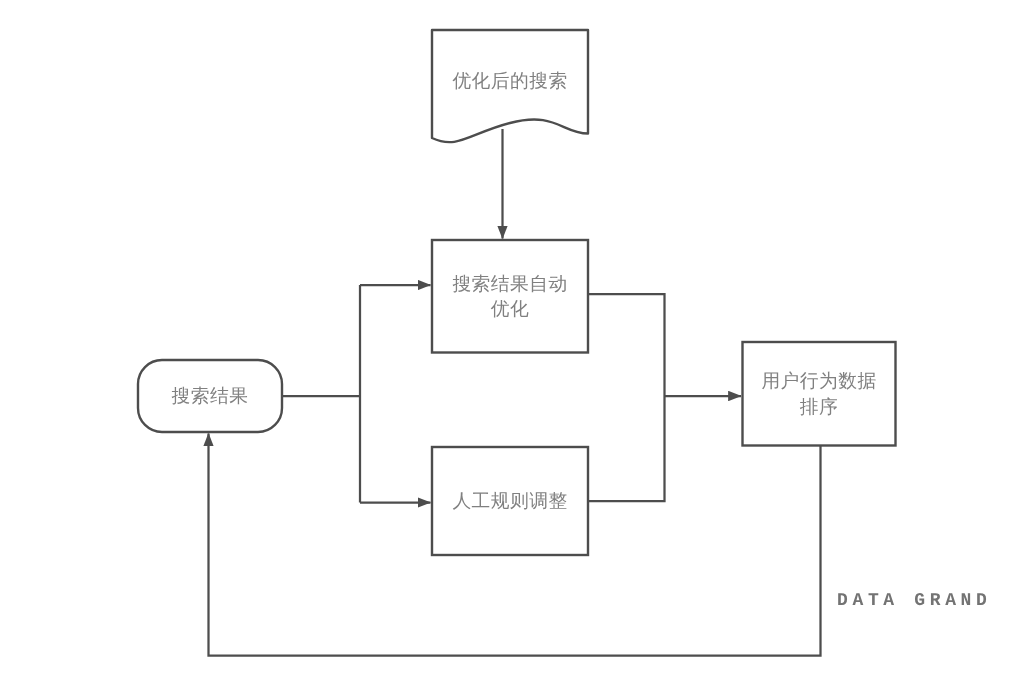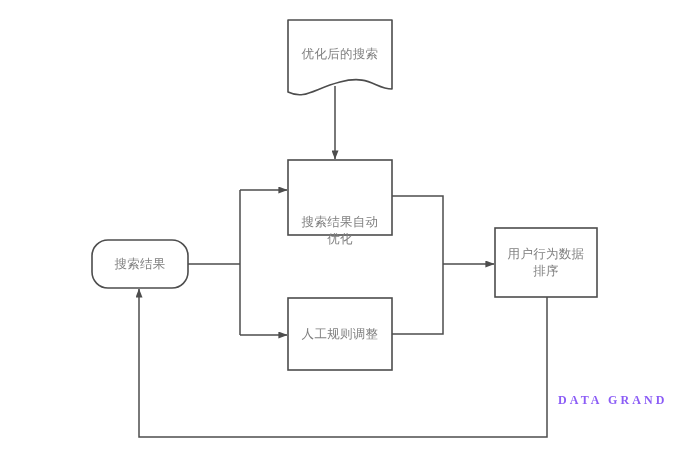--- a/index.html
+++ b/index.html
@@ -39,21 +39,21 @@
     letter-spacing: 0.3px;
     white-space: pre-line;
     pointer-events: none;
   }
   
   #label-user-behavior-data {
     left: 288px; top: 26px; width: 104px; height: 56px;
   }
   
   #label-auto-optimize {
-    left: 288px; top: 160px; width: 104px; height: 75px; margin-top: 33px;
+    left: 288px; top: 160px; width: 104px; height: 75px;
   }
   
   #label-manual-rules {
     left: 288px; top: 298px; width: 104px; height: 72px;
   }
   
   #label-search-results {
     left: 92px; top: 240px; width: 96px; height: 48px;
   }
   
@@ -71,26 +71,26 @@
   #brand-logo-cn {
     font-family: "DejaVu Sans", "Liberation Sans", sans-serif;
     font-weight: bold;
     font-size: 26px;
     letter-spacing: 0px;
     line-height: 30px;
     color: #1a6fd4;
     white-space: nowrap;
   }
   #brand-logo-en {
-    font-family: Liberation Serif, serif;
+    font-family: Liberation Mono, monospace;
     font-weight: bold;
     font-size: 12px;
     letter-spacing: 3.1px;
     line-height: 15px;
-    color: #8b5cf6;
+    color: #737373;
     margin-top: 1px;
     white-space: nowrap;
   }
 </style>
 </head>
 <body>
 
 <div id="canvas-root">
 
   <svg class="flow" viewBox="0 0 685 466">

